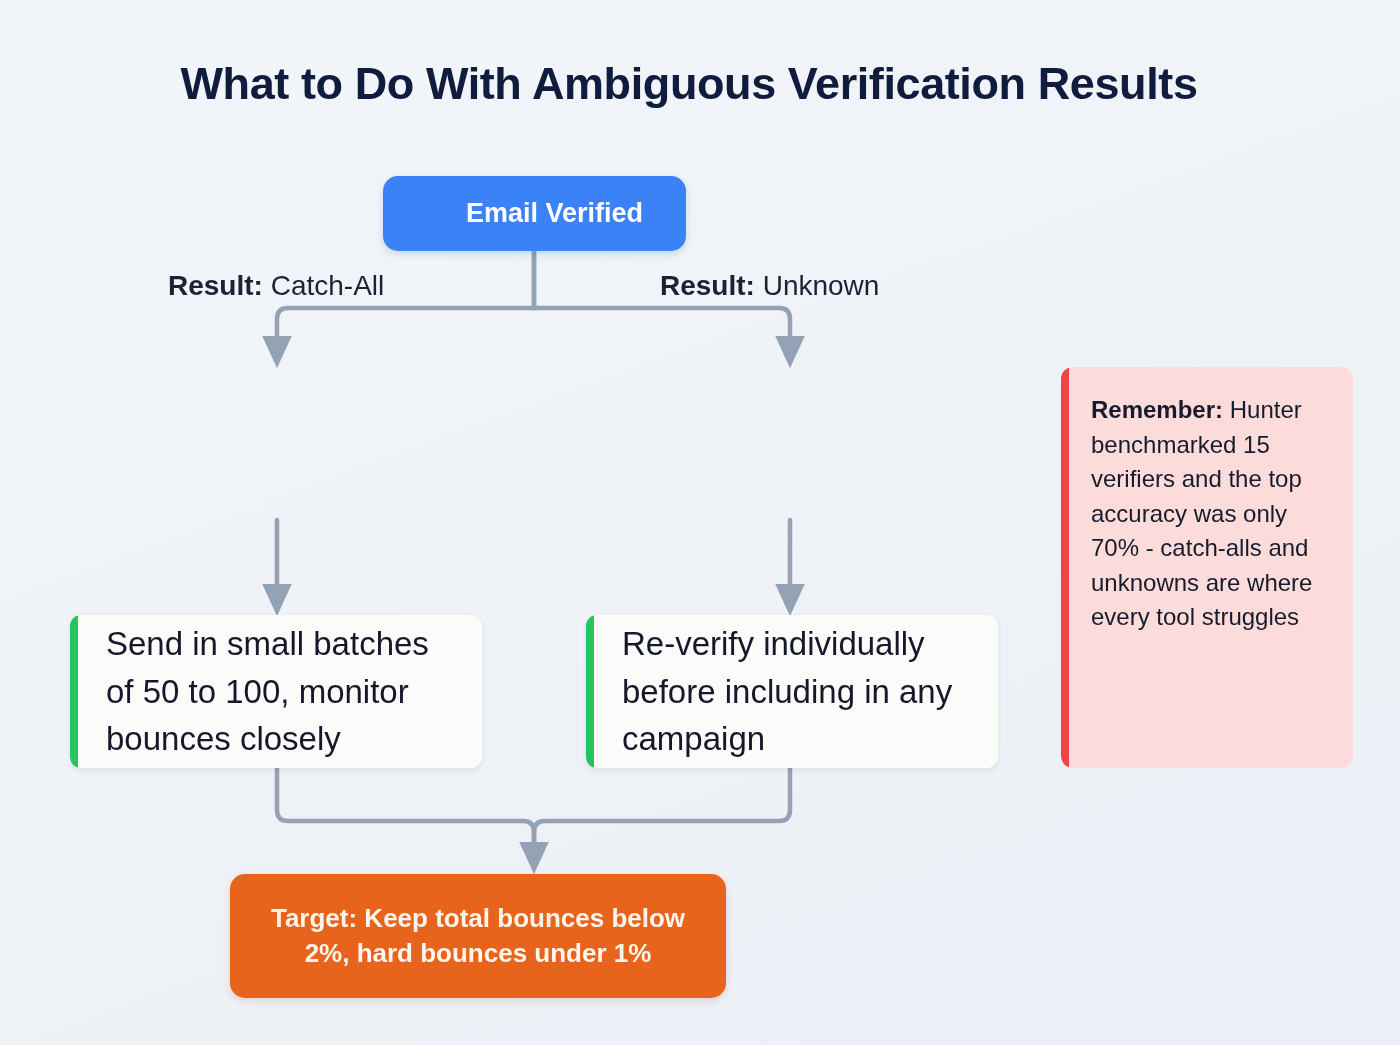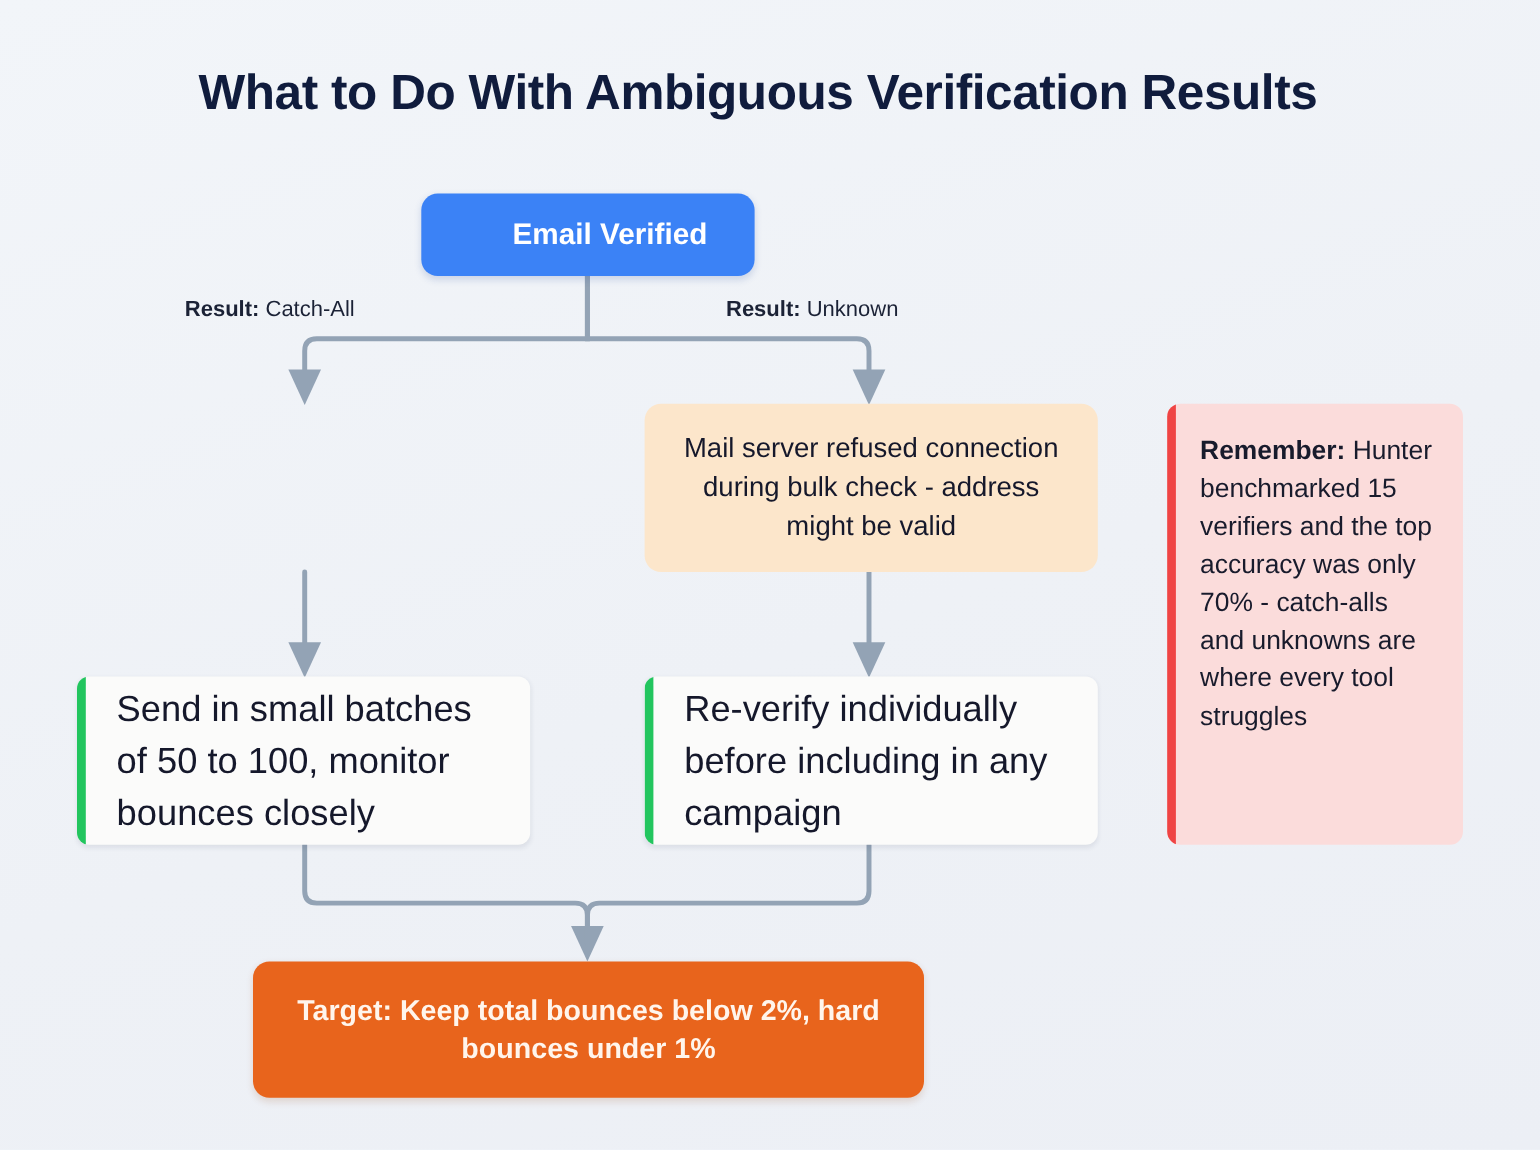--- a/index.html
+++ b/index.html
@@ -117,38 +117,38 @@
     background: #22c55e;
     border-radius: 11px 0 0 11px;
   }
   .node-action.left  { left: 70px;  top: 615px; }
   .node-action.right { left: 586px; top: 615px; }
 
   
   .node-goal {
     left: 230px;
     top: 874px;
-    width: 610px;
+    width: 496px;
     height: 124px;
     background: #e8641c;
     border-radius: 15px;
     color: #fff5ec;
     font-size: 26px;
     font-weight: bold;
     line-height: 1.36;
     padding: 8px 34px;
     box-shadow: 0 3px 7px rgba(150, 70, 20, 0.16);
   }
 
   
   .node-note {
     position: absolute;
     left: 1061px;
     top: 367px;
-    width: 269px;
+    width: 292px;
     height: 401px;
     box-sizing: border-box;
     background: #fbdcdb;
     border-radius: 12px;
     padding: 26px 22px 20px 30px;
     font-size: 24px;
     line-height: 1.44;
     color: #181b2c;
     overflow: hidden;
   }
@@ -160,21 +160,21 @@
     bottom: 0;
     width: 8px;
     background: #ef4444;
     border-radius: 12px 0 0 12px;
   }
   .note-lead { font-weight: bold; }
 
   
   .edge-label {
     position: absolute;
-    font-size: 20px;
+    font-size: 28px;
     color: #1b2236;
     white-space: nowrap;
   }
   .edge-label b { font-weight: bold; }
   .edge-label.catchall { left: 168px; top: 270px; }
   .edge-label.unknown  { left: 660px; top: 270px; }
 </style>
 </head>
 <body>
 
@@ -208,23 +208,20 @@
 
   <div class="edge-label catchall">
     <b>Result:</b><span> Catch-All</span>
   </div>
 
   <div class="edge-label unknown">
     <b>Result:</b><span> Unknown</span>
   </div>
 
 
-  <div class="node node-reason peach">
-    <span>Mail server refused connection during bulk check - address might be valid</span>
-  </div>
 
   <div class="node node-action left">
     <span>Send in small batches of 50 to 100, monitor bounces closely</span>
   </div>
 
   <div class="node node-action right">
     <span>Re-verify individually before including in any campaign</span>
   </div>
 
   <div class="node node-goal">

